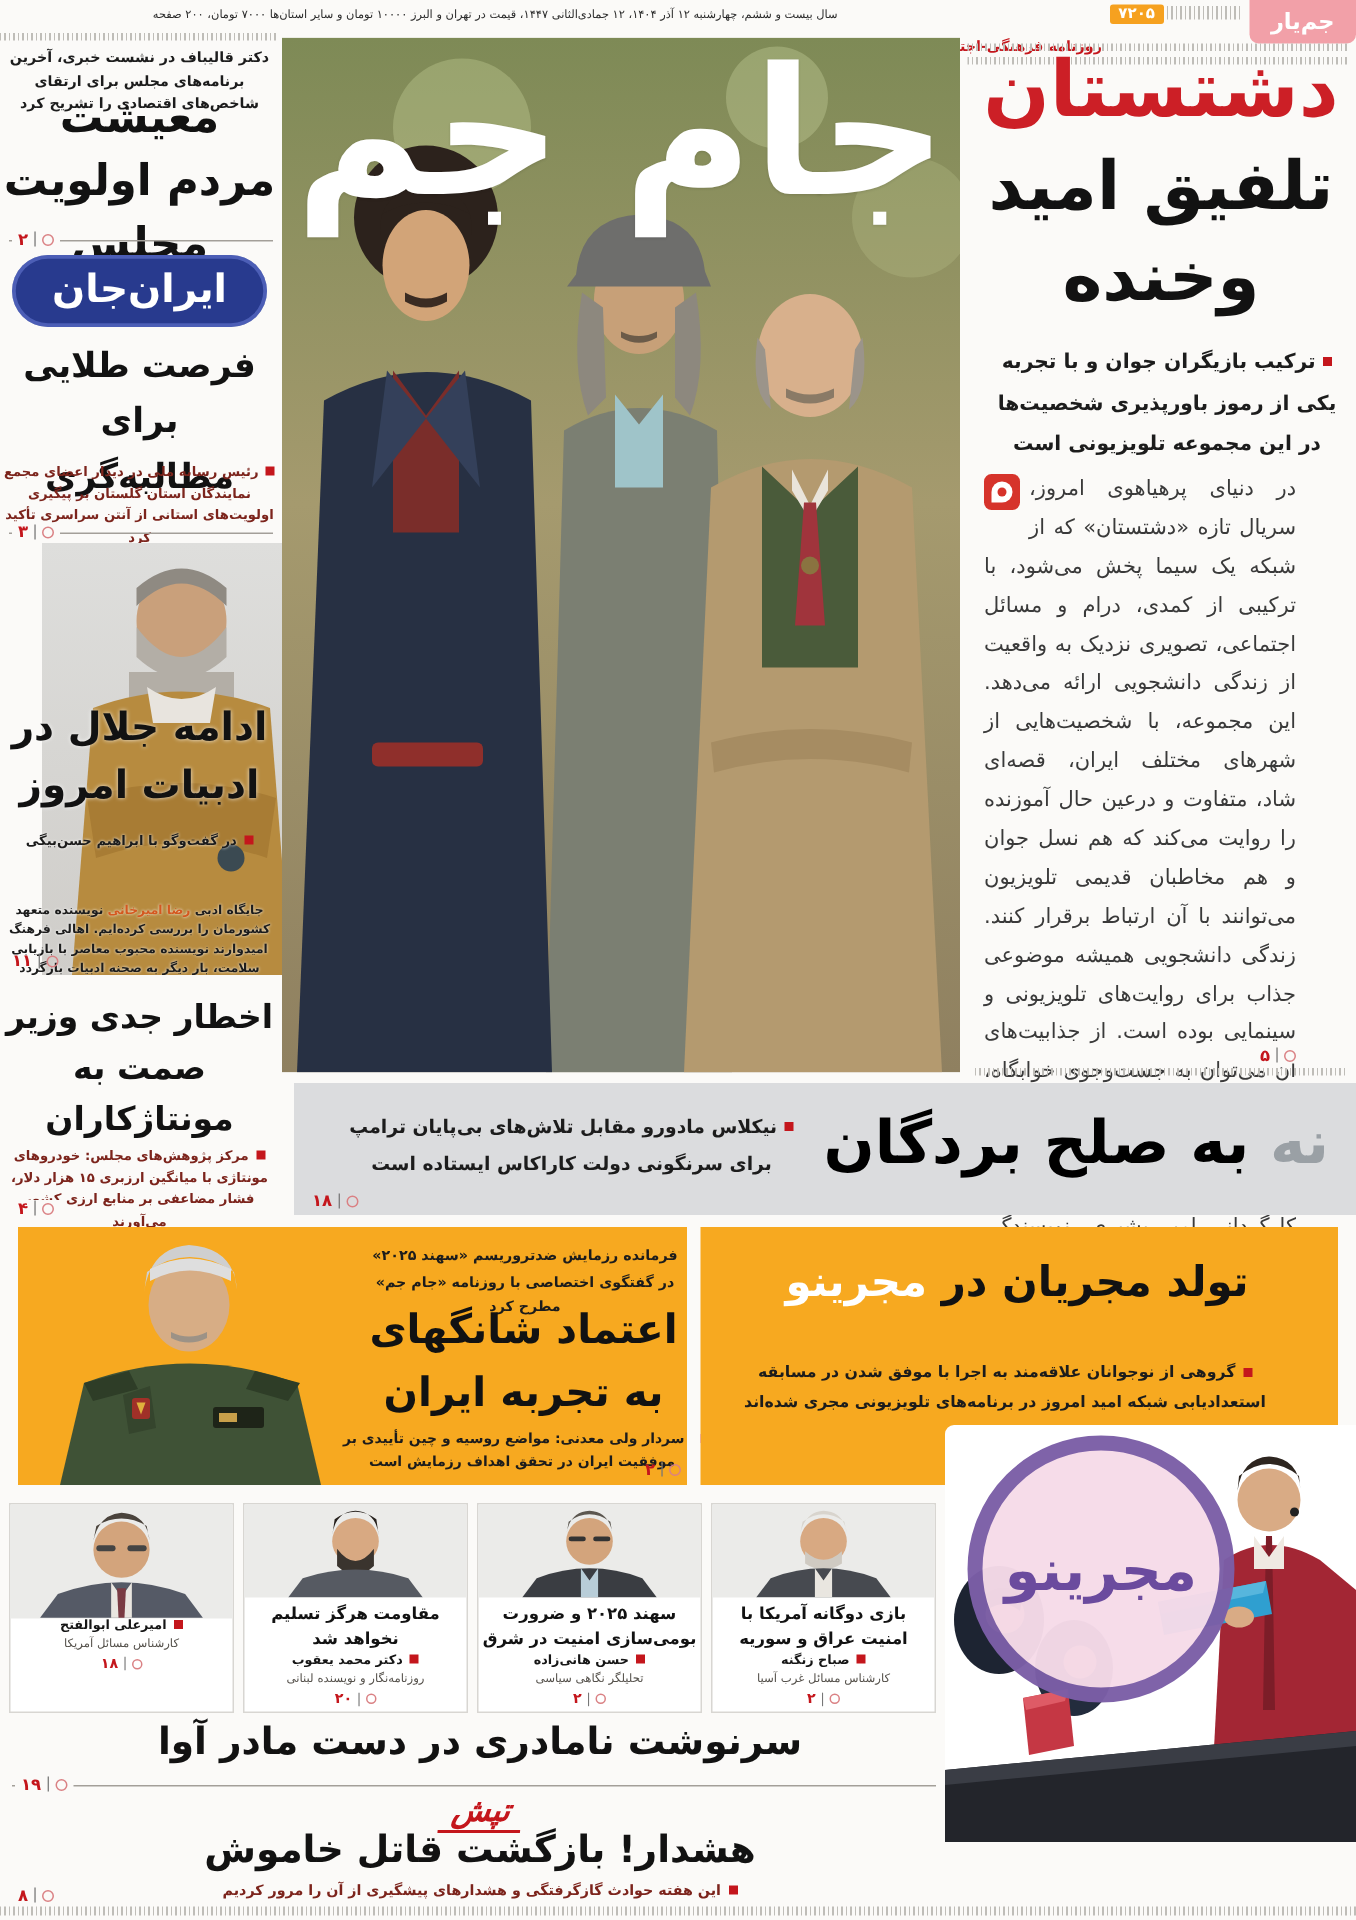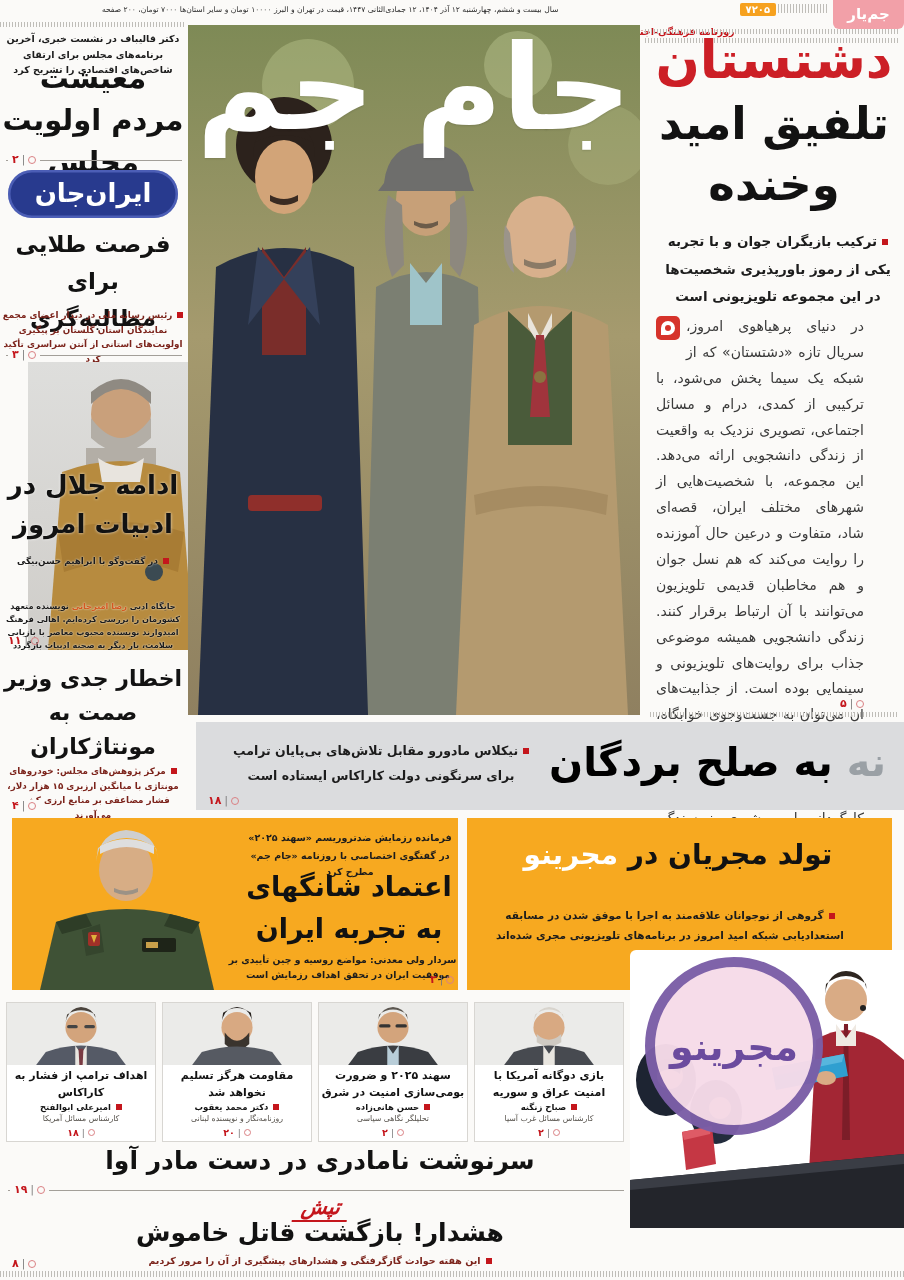--- a/index.html
+++ b/index.html
@@ -363,21 +363,20 @@
         <svg viewBox="0 0 150 76">
             <circle cx="75" cy="30" r="19" fill="#d3a47c"></circle>
             <path d="M56 24 Q60 6 75 5 Q92 6 94 24 L92 14 Q75 4 58 14 Z" fill="#4a433c"></path>
             <rect x="58" y="27" width="13" height="4" rx="2" fill="#444"></rect>
             <rect x="79" y="27" width="13" height="4" rx="2" fill="#444"></rect>
             <path d="M20 76 L32 60 Q75 44 118 60 L130 76 Z" fill="#555a66"></path>
             <path d="M68 52 L75 62 L82 52 L82 76 H68 Z" fill="#e9e6e0"></path>
             <path d="M72 56 L78 56 L77 76 H73 Z" fill="#7a3b43"></path>
           </svg>
       </div>
-      <div class="t">اهداف ترامپ از فشار به کاراکاس</div>
       <div class="n"><span class="rb"></span><span>امیرعلی ابوالفتح</span></div>
       <div class="r">کارشناس مسائل آمریکا</div>
       <div class="cpref">
           <span>۱۸</span>
           <span class="bar">|</span>
           <span class="circ"></span>
         </div>
     </div>
 
   </div>

